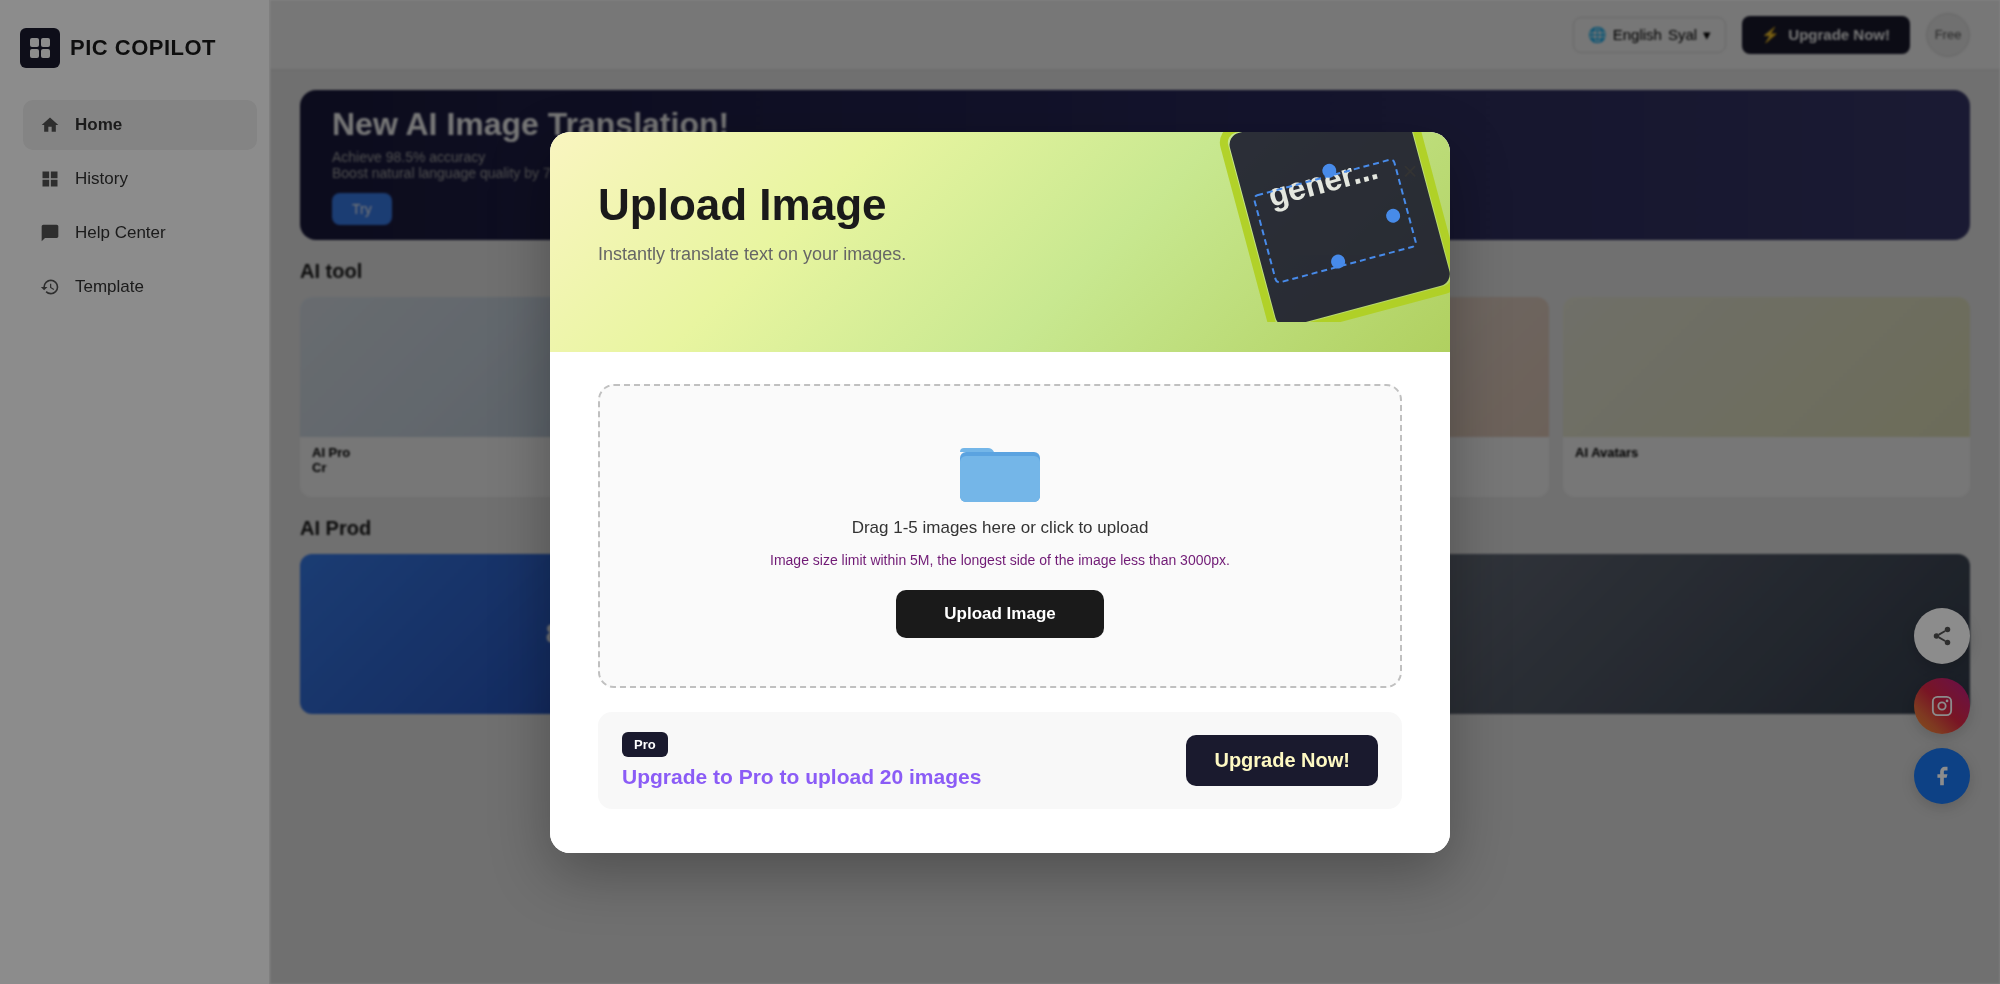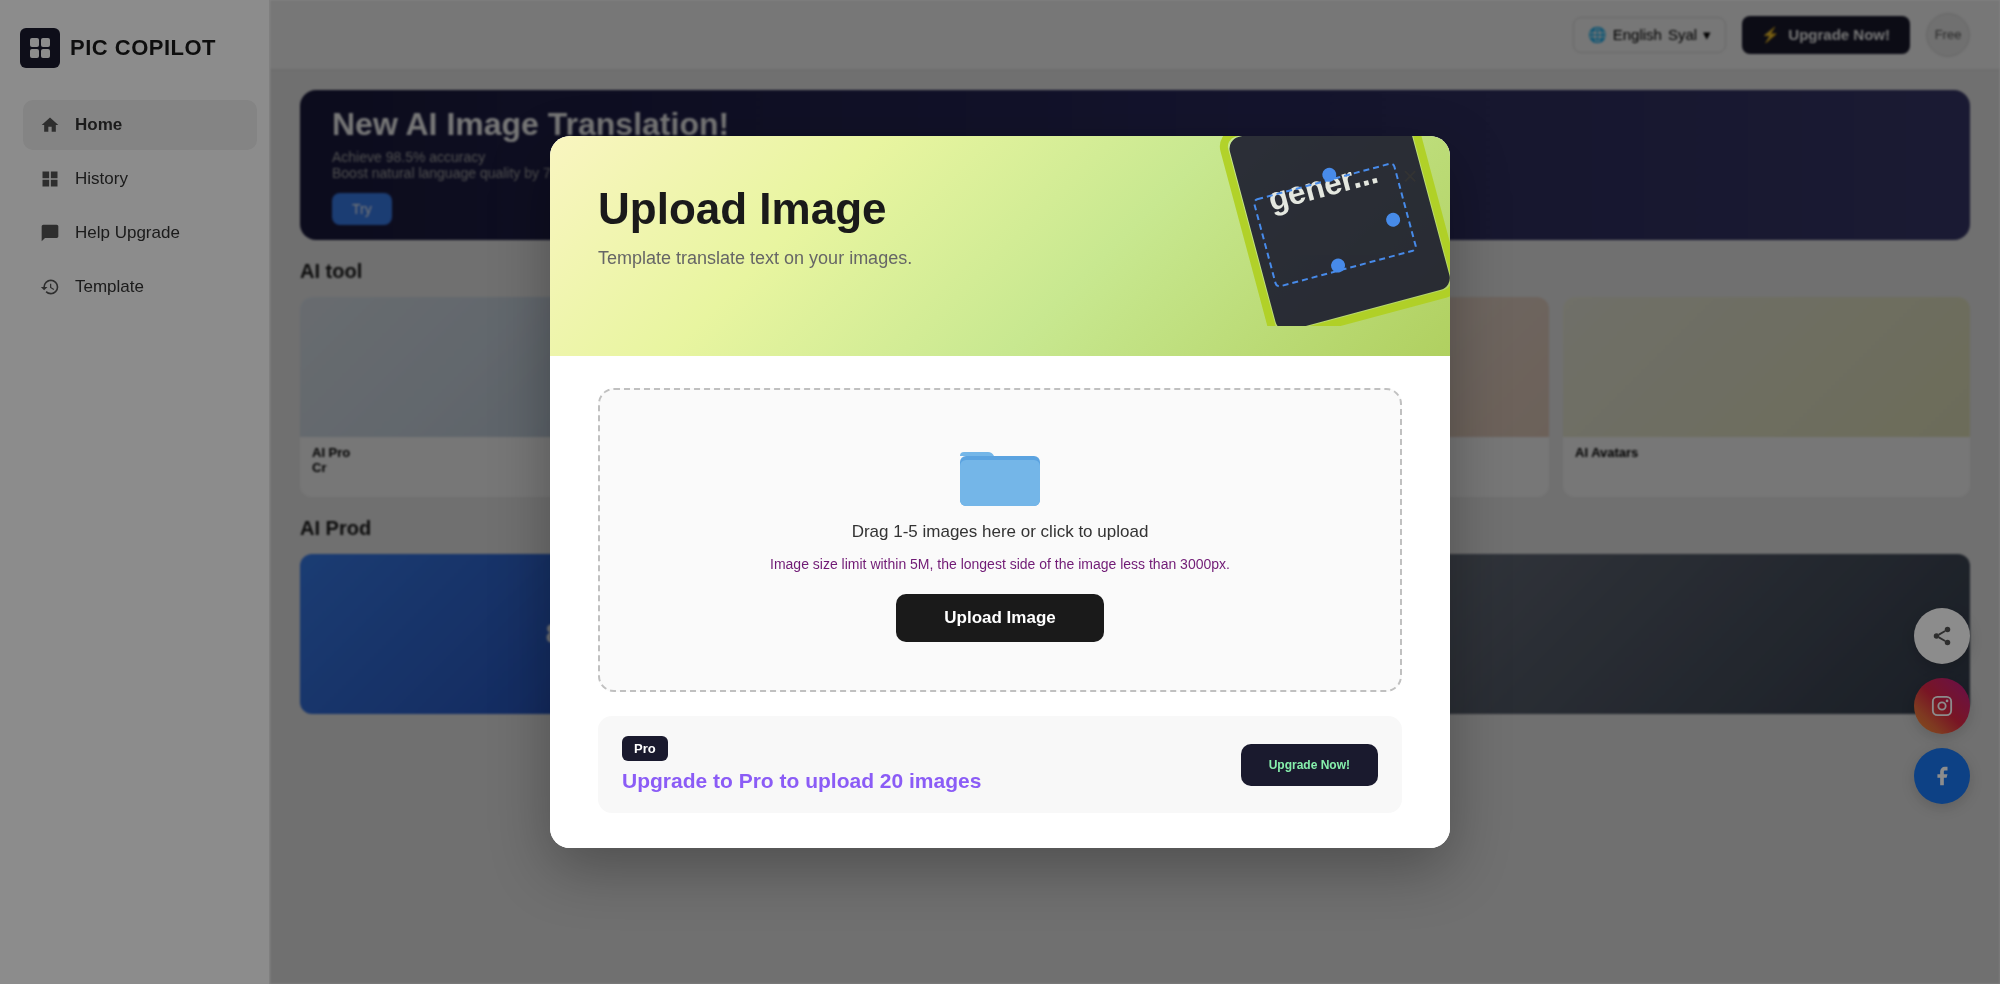--- a/index.html
+++ b/index.html
@@ -35,34 +35,34 @@
     
     .modal-header { background: linear-gradient(135deg, #f9f5c0 0%, #e8f5a0 30%, #c8e890 60%, #b0d060 100%); padding: 48px 48px 36px 48px; position: relative; min-height: 220px; overflow: hidden; }
     .modal-header-img { position: absolute; right: -20px; top: -30px; width: 340px; opacity: 0.9; }
     .modal-title { font-size: 44px; font-weight: 800; color: #1a1a1a; margin-bottom: 14px; position: relative; z-index: 2; }
     .modal-subtitle { font-size: 18px; color: #666; position: relative; z-index: 2; }
 
     
     .close-btn { position: absolute; top: 20px; right: 20px; width: 40px; height: 40px; background: transparent; border: none; cursor: pointer; font-size: 26px; color: #333; display: flex; align-items: center; justify-content: center; z-index: 200; font-weight: 300; }
 
     
-    .modal-body { padding: 32px 48px 35px 48px; background: #fff; }
+    .modal-body { padding: 32px 48px 44px 48px; background: #fff; }
 
     
     .upload-zone { border: 2px dashed #c0c0c0; border-radius: 16px; padding: 48px 32px; display: flex; flex-direction: column; align-items: center; justify-content: center; gap: 14px; background: #fafafa; cursor: pointer; margin-bottom: 24px; }
     .folder-icon { width: 80px; height: 70px; position: relative; }
     .upload-zone-title { font-size: 17px; font-weight: 500; color: #333; }
     .upload-zone-sub { font-size: 14px; color: #701a75; }
     .upload-btn { background: #1a1a1a; color: #fff; padding: 14px 48px; border-radius: 10px; font-size: 17px; font-weight: 700; border: none; cursor: pointer; margin-top: 8px; }
 
     
     .pro-bar { background: #f8f8f8; border-radius: 14px; padding: 20px 24px; display: flex; align-items: center; justify-content: space-between; }
     .pro-badge { background: #1a1a2e; color: #fff; padding: 5px 12px; border-radius: 6px; font-size: 13px; font-weight: 700; margin-bottom: 8px; display: inline-block; text-align: center; }
     .pro-text { font-size: 21px; font-weight: 600; color: #8b5cf6; }
-    .upgrade-now-btn { background: #1a1a2e; color: #86efac; padding: 14px 28px; border-radius: 10px; font-size: 12px; font-weight: 600; border: none; cursor: pointer; white-space: nowrap; }
+    .upgrade-now-btn { background: #1a1a2e; color: #fef9c3; padding: 14px 28px; border-radius: 10px; font-size: 20px; font-weight: 600; border: none; cursor: pointer; white-space: nowrap; }
 
     
     .social-float { position: absolute; right: 30px; bottom: 180px; display: flex; flex-direction: column; gap: 14px; z-index: 50; }
     .social-btn { width: 56px; height: 56px; border-radius: 50%; background: #fff; box-shadow: 0 4px 14px rgba(0,0,0,0.15); display: flex; align-items: center; justify-content: center; cursor: pointer; border: none; font-size: 22px; }
     .social-btn.facebook { background: #1877f2; color: #fff; }
     .social-btn.instagram { background: linear-gradient(45deg, #f09433, #e6683c, #dc2743, #cc2366, #bc1888); color: #fff; }
 
     
     .bg-content { padding: 20px 30px; }
     .bg-banner { height: 150px; background: linear-gradient(90deg, #1a1a3e 0%, #2a2a5e 50%, #3a3a6e 100%); border-radius: 16px; margin-bottom: 20px; display: flex; align-items: center; padding: 0 32px; }
@@ -106,21 +106,21 @@
             </svg>
         </span>
         <span>History</span>
       </div>
       <div class="nav-item">
         <span class="nav-icon">
           <svg width="20" height="20" viewBox="0 0 24 24" fill="currentColor">
               <path d="M20 2H4c-1.1 0-2 .9-2 2v18l4-4h14c1.1 0 2-.9 2-2V4c0-1.1-.9-2-2-2z"></path>
             </svg>
         </span>
-        <span>Help Upgrade</span>
+        <span>Help Center</span>
       </div>
       <div class="nav-item">
         <span class="nav-icon">
           <svg width="20" height="20" viewBox="0 0 24 24" fill="currentColor">
               <path d="M13 3a9 9 0 0 0-9 9H1l3.89 3.89.07.14L9 12H6c0-3.87 3.13-7 7-7s7 3.13 7 7-3.13 7-7 7c-1.93 0-3.68-.79-4.94-2.06l-1.42 1.42A8.954 8.954 0 0 0 13 21a9 9 0 0 0 0-18zm-1 5v5l4.28 2.54.72-1.21-3.5-2.08V8H12z"></path>
             </svg>
         </span>
         <span>Template</span>
       </div>
     </div>
@@ -218,21 +218,21 @@
 
             <circle cx="210" cy="70" r="7" fill="#3b82f6" transform="rotate(-15 200 110)"></circle>
             <circle cx="260" cy="130" r="7" fill="#3b82f6" transform="rotate(-15 200 110)"></circle>
             <circle cx="195" cy="160" r="7" fill="#3b82f6" transform="rotate(-15 200 110)"></circle>
 
             <rect x="130" y="75" width="145" height="90" rx="4" fill="none" stroke="#3b82f6" stroke-width="2" stroke-dasharray="6,4" transform="rotate(-15 200 110)"></rect>
           </svg>
         </div>
 
         <h1 class="modal-title">Upload Image</h1>
-        <p class="modal-subtitle">Template translate text on your images.</p>
+        <p class="modal-subtitle">Instantly translate text on your images.</p>
       </div>
 
       <div class="modal-body">
 
         <div class="upload-zone">
 
           <div class="folder-icon">
             <svg width="80" height="70" viewBox="0 0 80 70">
 
               <rect x="0" y="18" width="80" height="50" rx="6" fill="#5ba3e0"></rect>

